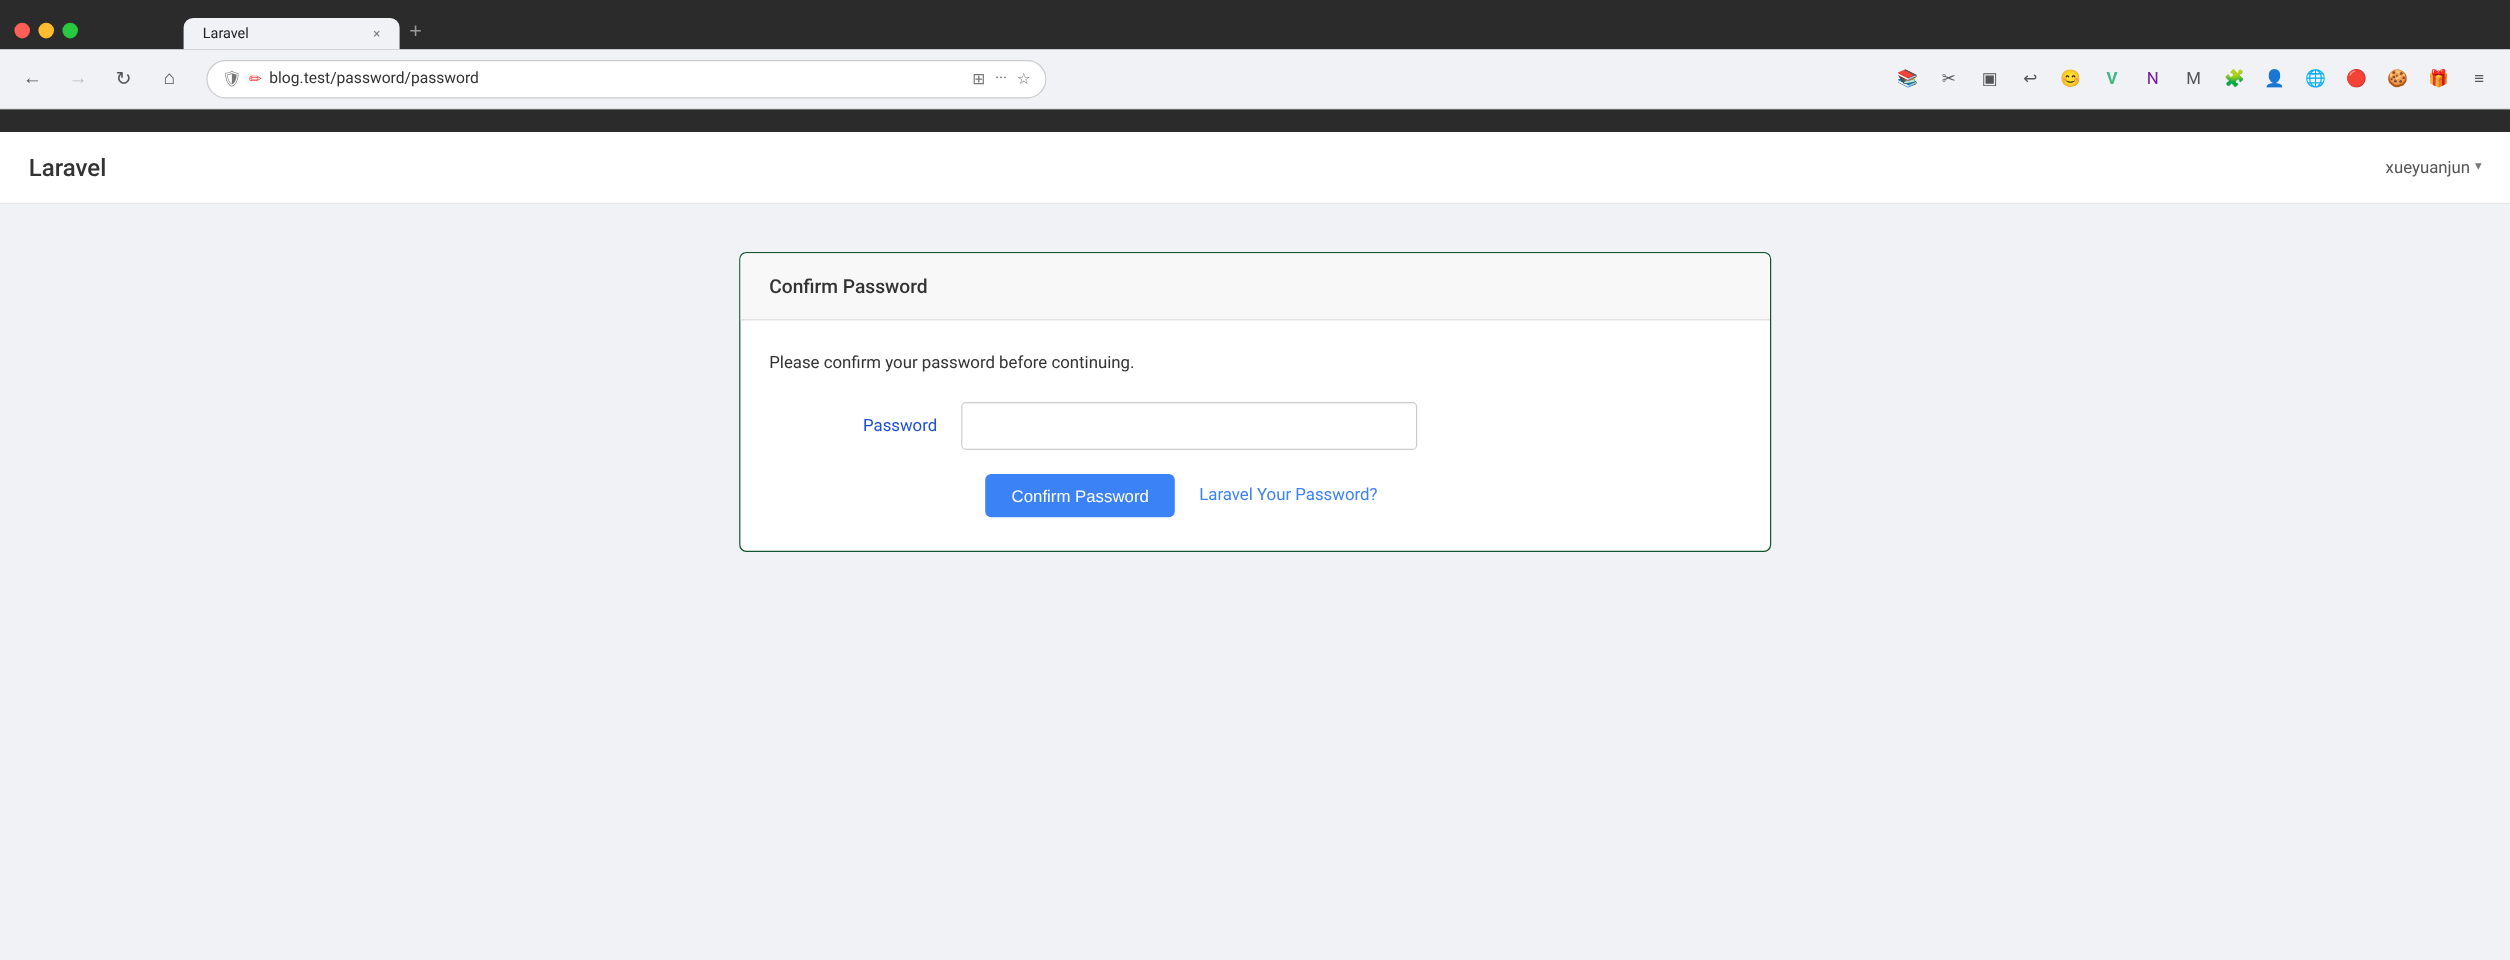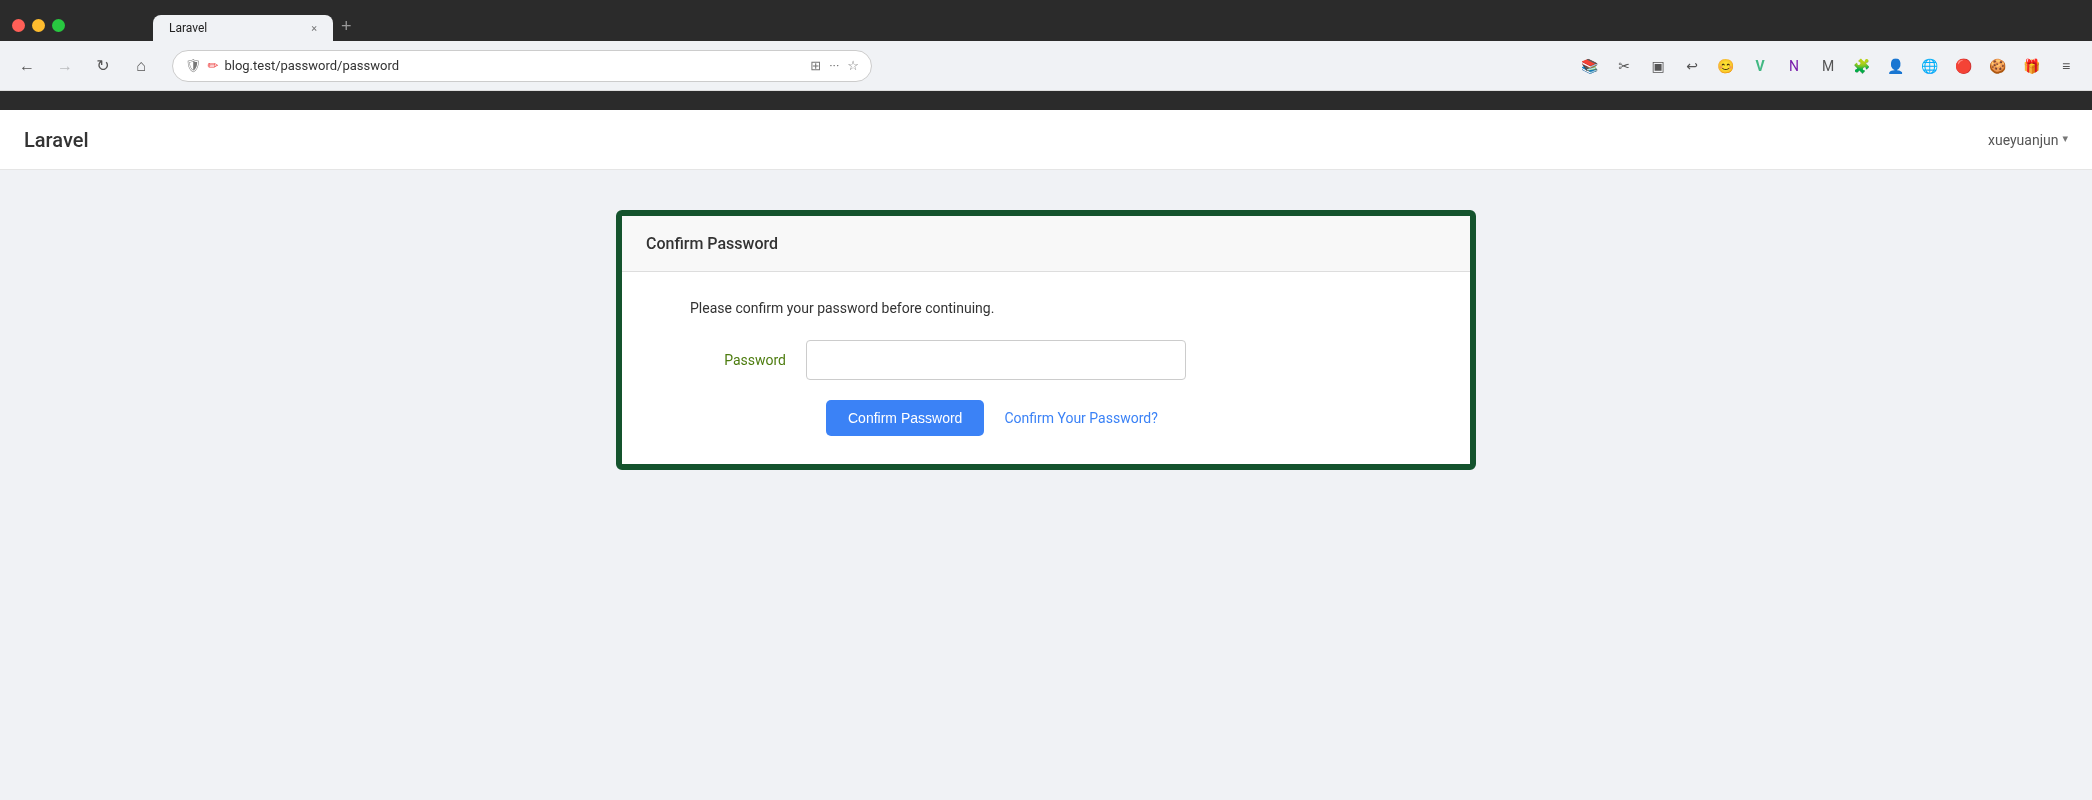--- a/index.html
+++ b/index.html
@@ -197,21 +197,21 @@
       background: #f0f2f5;
       min-height: calc(100vh - 170px);
       display: flex;
       align-items: flex-start;
       justify-content: center;
       padding: 40px 20px;
     }
 
     .card {
       background: white;
-      border: 6px solid #14532d;
+      border: 1px solid #14532d;
       border-radius: 6px;
       width: 860px;
       overflow: hidden;
     }
 
     .card-header {
       background: #f8f8f8;
       border-bottom: 1px solid #ddd;
       padding: 18px 24px;
       font-size: 16px;
@@ -220,35 +220,34 @@
     }
 
     .card-body {
       padding: 28px 24px;
     }
 
     .description {
       font-size: 14px;
       color: #333;
       margin-bottom: 24px;
-      margin-left: 44px;
     }
 
     .form-row {
       display: flex;
       align-items: center;
       margin-bottom: 20px;
     }
 
     .form-label {
       text-align: right;
       width: 160px;
       padding-right: 20px;
       font-size: 14px;
-      color: #4d7c0f;
+      color: #1d4ed8;
       flex-shrink: 0;
     }
 
     .form-input {
       width: 380px;
       height: 40px;
       border: 1px solid #ccc;
       border-radius: 4px;
       padding: 0 10px;
       font-size: 14px;
@@ -361,18 +360,18 @@
       <p class="description">Please confirm your password before continuing.</p>
 
       <form>
         <div class="form-row">
           <label class="form-label">Password</label>
           <input type="password" class="form-input" style="">
         </div>
 
         <div class="form-actions">
           <button type="submit" class="btn-primary">Confirm Password</button>
-          <a class="btn-link">Confirm Your Password?</a>
+          <a class="btn-link">Laravel Your Password?</a>
         </div>
       </form>
     </div>
   </div>
 </div>
 
 </body></html>

